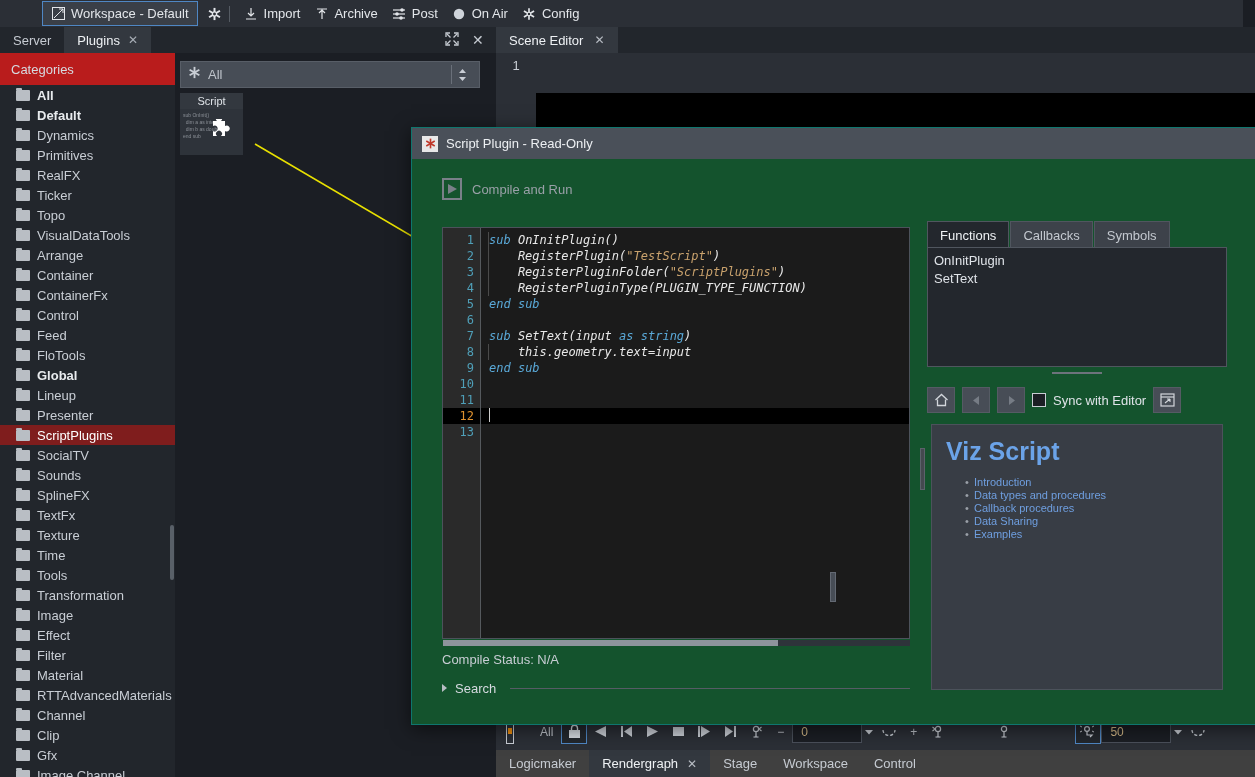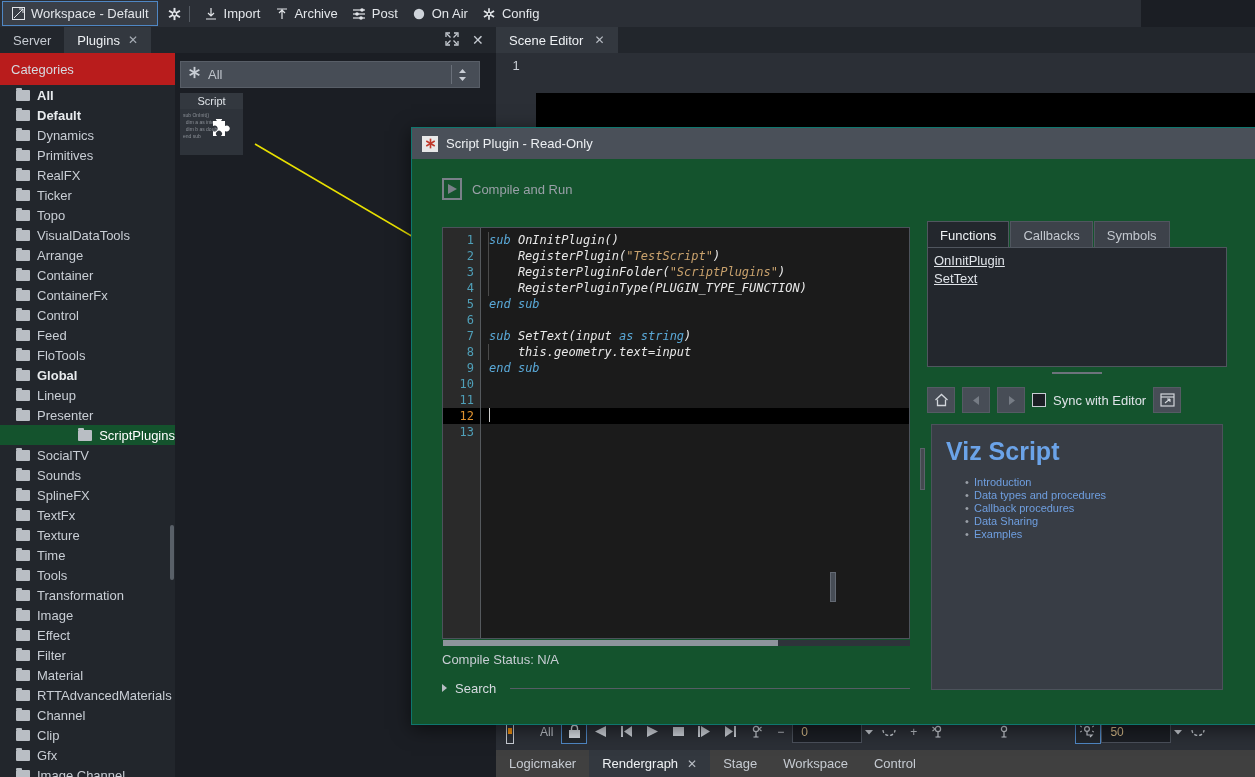--- a/index.html
+++ b/index.html
@@ -7,23 +7,23 @@
     width:1255px; height:777px;
     background:#1b1e24;
     font-family:"Liberation Sans", sans-serif;
     color:#d2d6db;
     overflow:hidden;
   }
   #root { position:relative; width:1255px; height:777px; }
 
   
   .topbar {
-    position:absolute; left:0; top:0; width:1141px; height:27px;
+    position:absolute; left:0; top:0; width:1243px; height:27px;
     background:#2b2f36;
-    display:flex; align-items:center;
+    display:flex; align-items:center;padding-left:40px;
   }
   .ws-tab {
     display:flex; align-items:center; gap:5px;
     height:25px; margin-left:2px; padding:0 8px;
     background:#3a3f47; border:1px solid #4f87c4;
     font-size:13px; color:#e3e6ea;
   }
   .tb-sep { width:1px; height:16px; background:#555b63; margin:0 7px; }
   .tb-item {
     display:flex; align-items:center; gap:5px;
@@ -55,21 +55,21 @@
   }
   .cat-list {
     position:absolute; left:0; top:85px; width:175px; height:692px;
     background:#22262c; overflow:hidden;
   }
   .cat-item {
     height:20px; display:flex; align-items:center; gap:7px;
     padding-left:16px; font-size:13px; color:#c9ced5; white-space:nowrap;
   }
   .cat-item.bold { font-weight:bold; color:#e8ebee; }
-  .cat-item.sel { background:#14532d; color:#fff;justify-content:flex-end; }
+  .cat-item.sel { background:#7f1d1d; color:#fff; }
   .folder {
     width:14px; height:11px; flex:0 0 14px;
     background:#b9bec4; border-radius:1px; position:relative;
   }
   .folder:before {
     content:""; position:absolute; left:0; top:-2px; width:6px; height:2px;
     background:#b9bec4; border-radius:1px 1px 0 0;
   }
   .cat-scroll {
     position:absolute; left:170px; top:525px; width:4px; height:55px;
@@ -241,21 +241,21 @@
   .rp-tab {
     height:27px; padding:0 12px; font-size:13px; color:#c3c8cf;
     display:flex; align-items:center; background:#3d424a;
     border:1px solid #50565f; border-bottom:none; margin-right:1px;
   }
   .rp-tab.active { background:#23272d; color:#eef1f4; }
   .rp-list {
     position:absolute; left:515px; top:119px; width:300px; height:120px;
     background:#23272d; border:1px solid #50565f; padding:4px 6px;
   }
-  .rp-list div { font-size:13px; color:#dfe3e8; line-height:18px;text-decoration:underline; }
+  .rp-list div { font-size:13px; color:#dfe3e8; line-height:18px; }
   .rp-handle {
     position:absolute; left:640px; top:244px; width:50px; height:2px; background:#6d737c;
   }
   .rp-navrow {
     position:absolute; left:515px; top:258px; width:300px; height:28px;
     display:flex; align-items:center; gap:7px;
   }
   .nav-btn {
     width:28px; height:26px; background:#474d56; border:1px solid #555b64;
     display:flex; align-items:center; justify-content:center; color:#d2d6db; font-size:13px;

